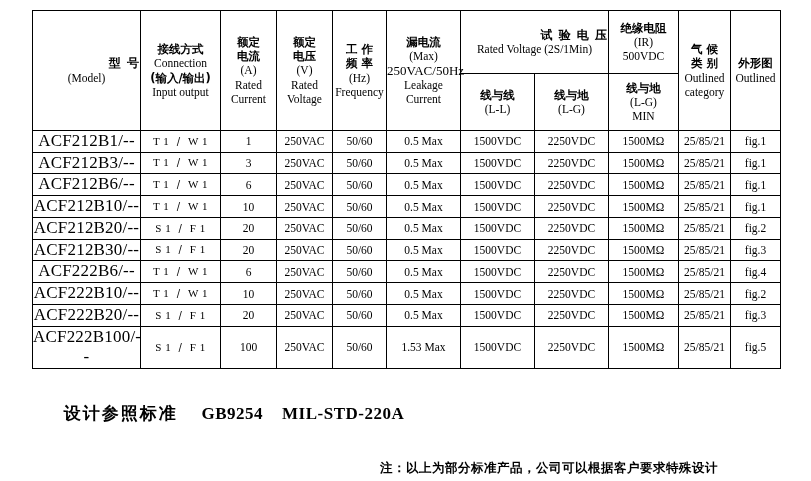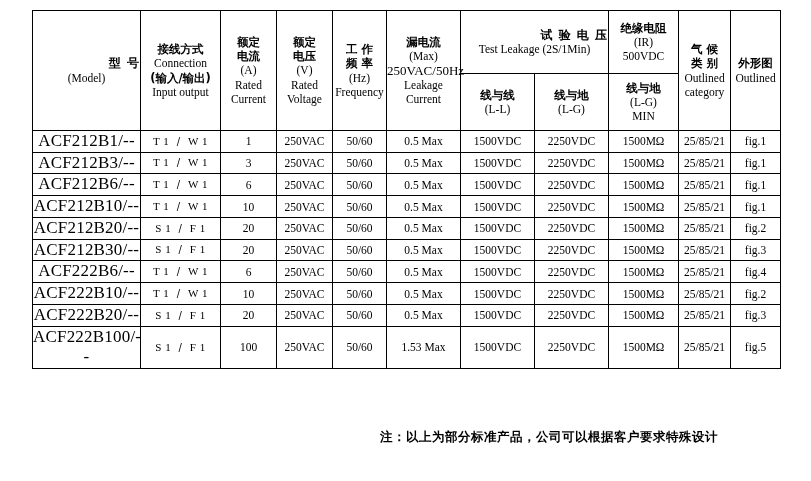--- a/index.html
+++ b/index.html
@@ -106,21 +106,21 @@
   }
   .std-line .en {
     font-family: "Liberation Serif", serif;
     font-weight: bold;
     font-size: 17px;
     letter-spacing: 0.5px;
   }
   .note-line {
     position: absolute;
     left: 380px;
-    top: 429px;
+    top: 460px;
     font-family: "DejaVu Sans", sans-serif;
     font-weight: bold;
     font-size: 12.5px;
     letter-spacing: 0.5px;
     white-space: nowrap;
   }
 </style>
 </head>
 <body>
 
@@ -176,21 +176,21 @@
         <th rowspan="2">
           <span class="hdr-cn-sm">漏电流</span>
           <span class="hdr-en">(Max)</span>
           <span class="hdr-en-sm">250VAC/50Hz</span>
           <span class="hdr-en">Leakage</span>
           <span class="hdr-en">Current</span>
         </th>
         <th colspan="2" style="height:62px">
           <span class="hdr-cn">试  验  电  压</span>
           <span class="gap2"></span>
-          <span class="hdr-en">Test Leakage (2S/1Min)</span>
+          <span class="hdr-en">Rated Voltage (2S/1Min)</span>
         </th>
         <th style="height:62px">
           <span class="hdr-cn-sm">绝缘电阻</span>
           <span class="hdr-en">(IR)</span>
           <span class="hdr-en">500VDC</span>
         </th>
         <th rowspan="2">
           <span class="hdr-cn-sm">气 候</span>
           <span class="hdr-cn-sm">类  别</span>
           <span class="gap2"></span>
@@ -346,16 +346,19 @@
           <td>1.53 Max</td>
           <td>1500VDC</td>
           <td>2250VDC</td>
           <td>1500MΩ</td>
           <td>25/85/21</td>
           <td>fig.5</td>
         </tr>
       </tbody>
   </table>
 
+  <div class="std-line">
+    <span>设计参照标准</span><span>   </span><span class="en">GB9254    MIL-STD-220A</span>
+  </div>
 
   <div class="note-line">注：以上为部分标准产品，公司可以根据客户要求特殊设计</div>
 
 </div>
 
 </body></html>

